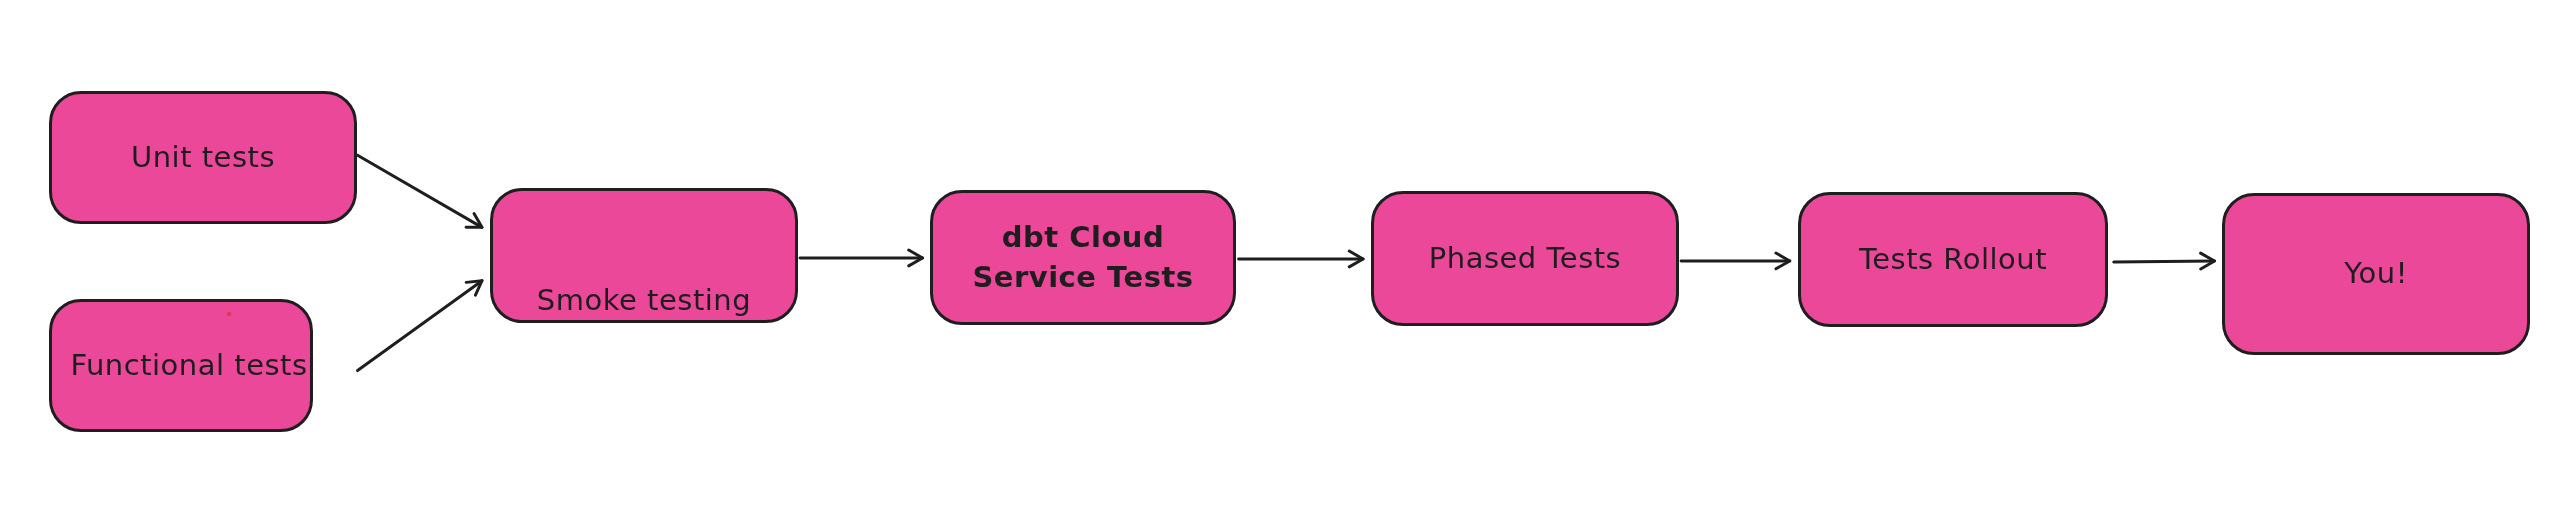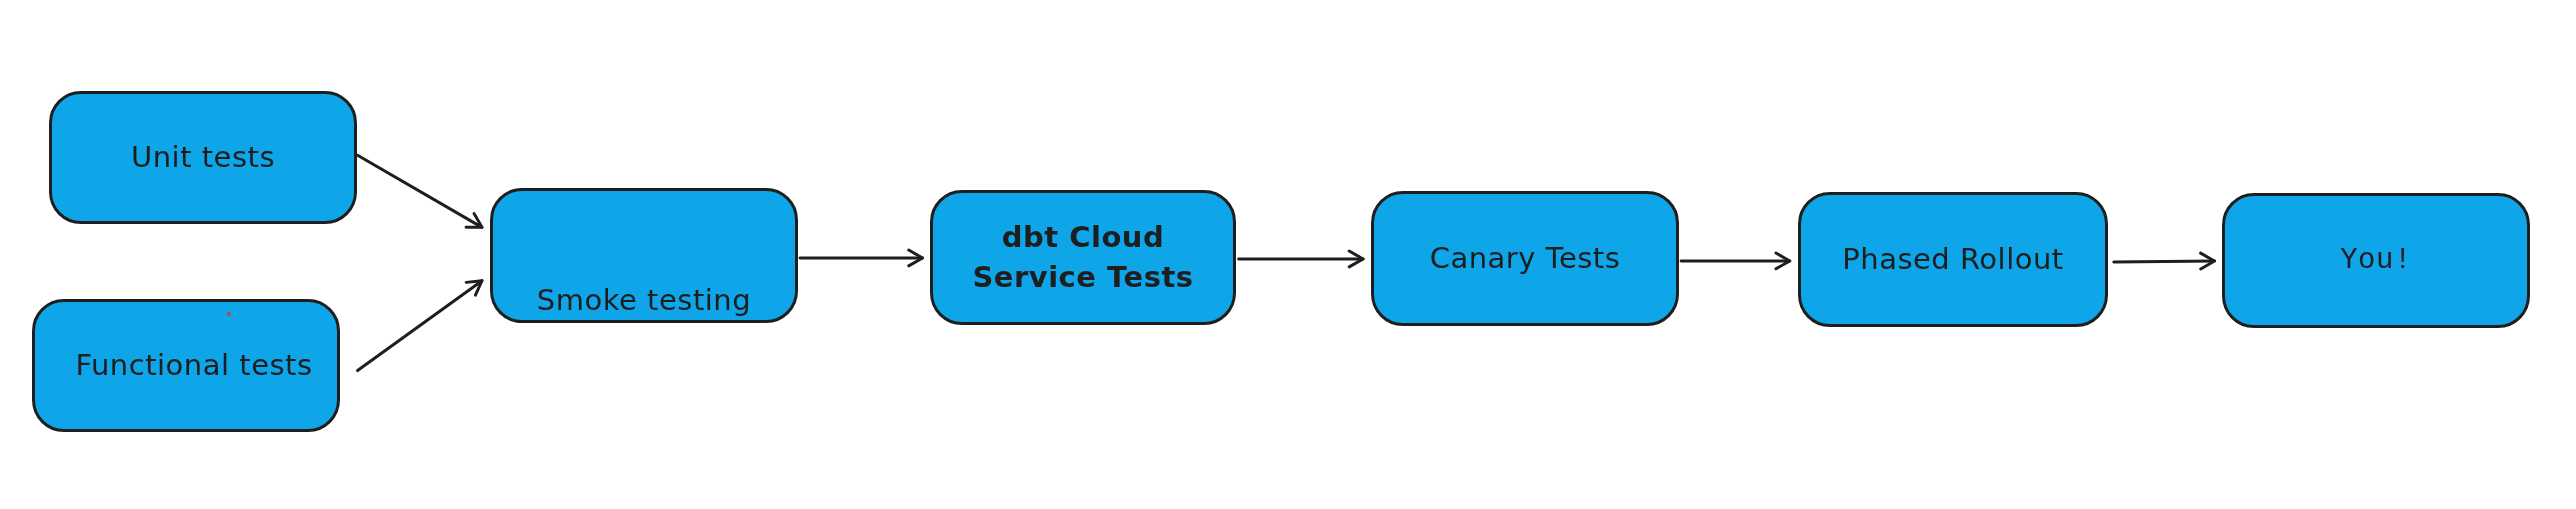--- a/index.html
+++ b/index.html
@@ -22,41 +22,41 @@
     top: 0;
     width: 2576px;
     height: 510px;
     pointer-events: none;
   }
   .node {
     position: absolute;
     box-sizing: border-box;
     border: 3px solid #1e1e1e;
     border-radius: 32px;
-    background: #0ea5e9;
+    background: #ec4899;
     display: flex;
     align-items: center;
     justify-content: center;
   }
   .label {
     font-size: 29px;
     line-height: 1.35;
     text-align: center;
     white-space: pre-line;
     letter-spacing: 0.5px;
     color: #1e1e1e;
   }
   
   #n-unit      { left: 49px;   top: 91px;  width: 308px; height: 133px; }
-  #n-func      { left: 32px;   top: 299px; width: 308px; height: 133px; padding-left: 16px; }
+  #n-func      { left: 49px;   top: 299px; width: 264px; height: 133px; padding-left: 16px; }
   #n-smoke     { left: 490px;  top: 188px; width: 308px; height: 135px; align-items: flex-end; }
   #n-dbt       { left: 930px;  top: 190px; width: 306px; height: 135px; font-weight: bold; }
   #n-canary    { left: 1371px; top: 191px; width: 308px; height: 135px; }
   #n-phased    { left: 1798px; top: 192px; width: 310px; height: 135px; }
-  #n-you       { left: 2222px; top: 193px; width: 308px; height: 135px; font-family: Liberation Mono, monospace; }
+  #n-you       { left: 2222px; top: 193px; width: 308px; height: 162px; }
   .stray-dot {
     position: absolute;
     left: 227px;
     top: 312px;
     width: 4px;
     height: 4px;
     background: #e03131;
     opacity: 0.75;
     border-radius: 1px;
   }
@@ -91,25 +91,25 @@
   <div class="node" id="n-smoke">
     <span class="label">Smoke testing</span>
   </div>
 
   <div class="node" id="n-dbt">
     <span class="label">dbt Cloud
 Service Tests</span>
   </div>
 
   <div class="node" id="n-canary">
-    <span class="label">Canary Tests</span>
+    <span class="label">Phased Tests</span>
   </div>
 
   <div class="node" id="n-phased">
-    <span class="label">Phased Rollout</span>
+    <span class="label">Tests Rollout</span>
   </div>
 
   <div class="node" id="n-you">
     <span class="label">You!</span>
   </div>
 
   <div class="stray-dot"></div>
 
 </div>
 

